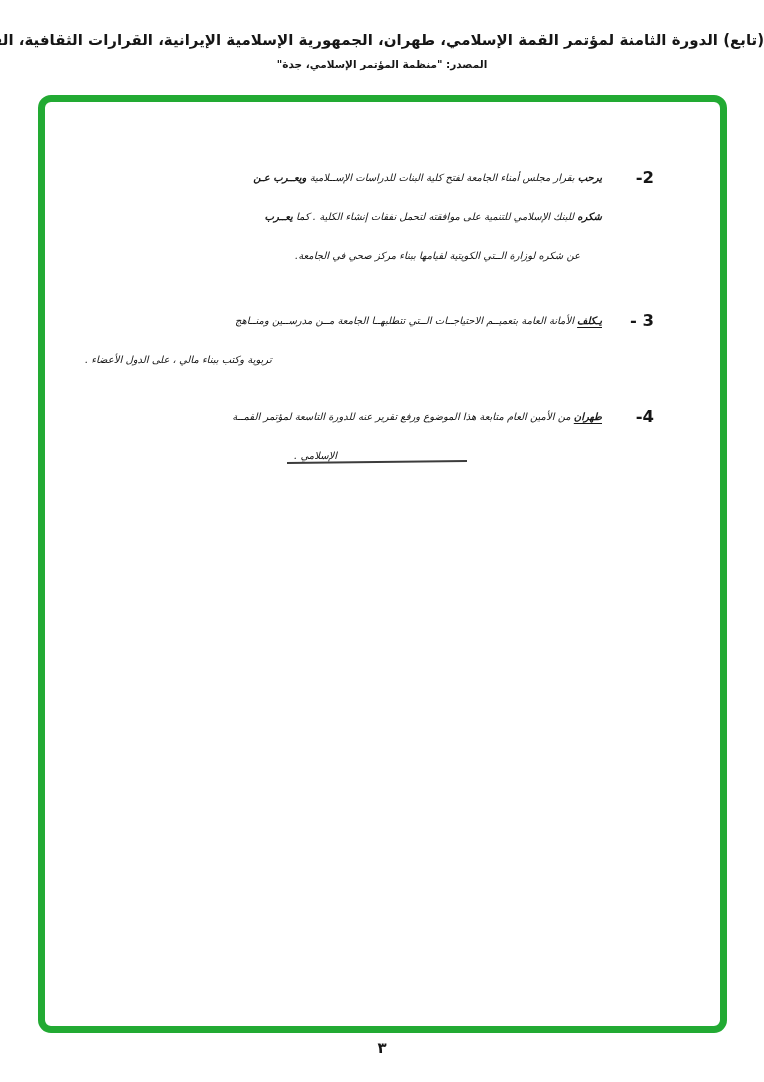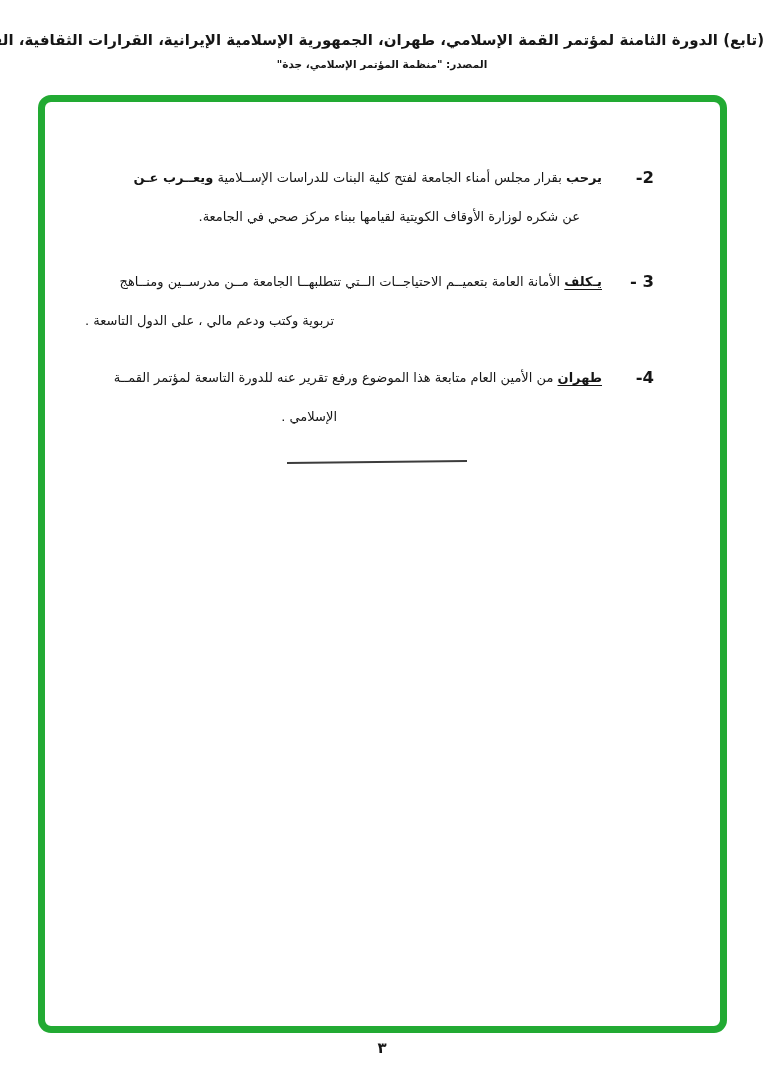--- a/index.html
+++ b/index.html
@@ -21,21 +21,21 @@
     position:absolute;top:0;left:0;right:0;
     padding:56px 66px 0 40px;direction:rtl;
   }
   .item{display:flex;column-gap:8px;}
   .item-2{margin-bottom:26px;}
   .item-3{margin-bottom:18px;}
   .num{
     flex:0 0 44px;font-size:16.5px;font-weight:bold;
     line-height:39px;text-align:right;white-space:nowrap;
   }
-  .text{flex:1;font-size:13px;line-height:39px;min-width:0;}
+  .text{flex:1;font-size:10px;line-height:39px;min-width:0;font-style:italic;}
   .line{white-space:nowrap;height:39px;}
   .seg-b{font-weight:bold;}
   .seg-bu{font-weight:bold;text-decoration:underline;text-underline-offset:3px;margin-top:20px;}
   .line-offset-r22{padding-right:22px;}
   .line-align-left{text-align:left;}
   .line-offset-r265{padding-right:265px;}
   .sep{
     position:absolute;left:242px;top:359px;width:180px;height:2px;
     background:#3c3c3c;transform:rotate(-0.6deg);
   }
@@ -52,29 +52,30 @@
   <div class="header-line2">المصدر:  "منظمة المؤتمر الإسلامي، جدة"</div>
 </div>
 
 <div class="frame">
   <div class="content">
 
     <div class="item item-2">
       <div class="num">2-</div>
       <div class="text">
         <div class="line"><span class="seg-b">يرحب</span><span> بقرار مجلس أمناء الجامعة لفتح كلية البنات للدراسات الإســلامية </span><span class="seg-b">ويعــرب عـن</span></div>
-        <div class="line line-offset-r22"><span>عن شكره لوزارة الأوقاف الكويتية لقيامها ببناء مركز صحي في الجامعة.</span></div>
+        <div class="line"><span class="seg-b">شكره</span><span> للبنك الإسلامي للتنمية على موافقته لتحمل نفقات إنشاء الكلية .  كما </span><span class="seg-b">يعــرب</span></div>
+        <div class="line line-offset-r22"><span>عن شكره لوزارة الــتي الكويتية لقيامها ببناء مركز صحي في الجامعة.</span></div>
       </div>
     </div>
 
     <div class="item item-3">
       <div class="num">3 -</div>
       <div class="text">
         <div class="line"><span class="seg-bu">يـكلف</span><span> الأمانة العامة بتعميــم الاحتياجــات الــتي تتطلبهــا الجامعة مــن مدرســين ومنــاهج</span></div>
-        <div class="line line-align-left"><span>تربوية وكتب ودعم مالي ، على الدول التاسعة .</span></div>
+        <div class="line line-align-left"><span>تربوية وكتب ببناء مالي ، على الدول الأعضاء .</span></div>
       </div>
     </div>
 
     <div class="item item-4">
       <div class="num">4-</div>
       <div class="text">
         <div class="line"><span class="seg-bu">طهران</span><span> من الأمين العام متابعة هذا الموضوع ورفع تقرير عنه للدورة التاسعة لمؤتمر القمــة</span></div>
         <div class="line line-offset-r265"><span>الإسلامي .</span></div>
       </div>
     </div>

